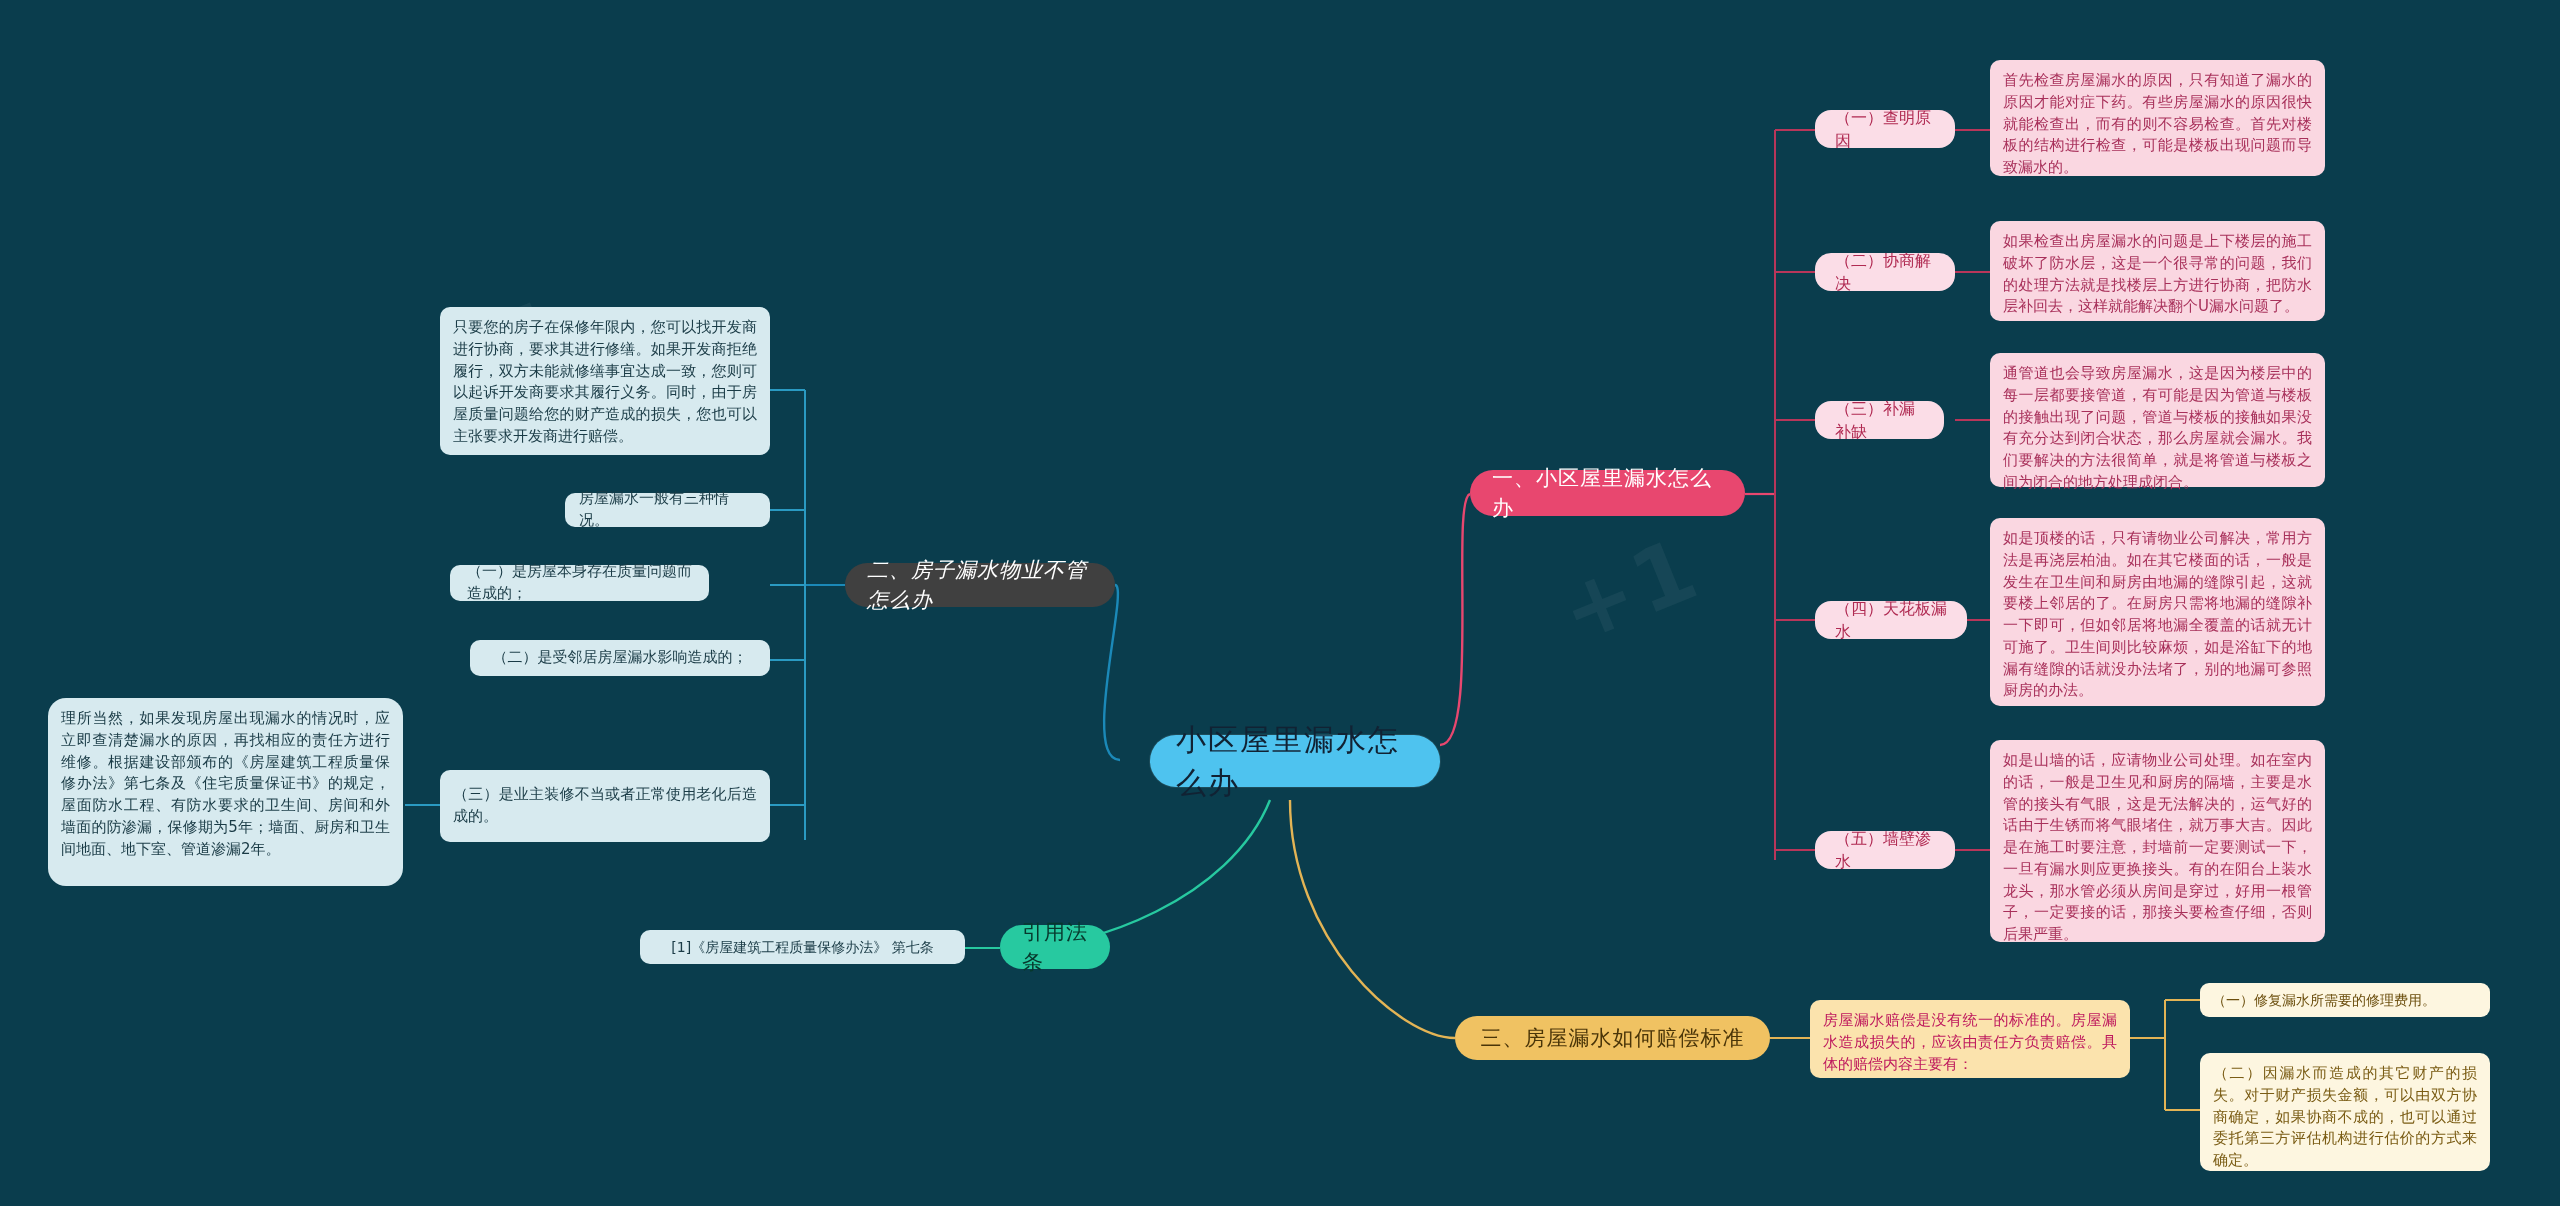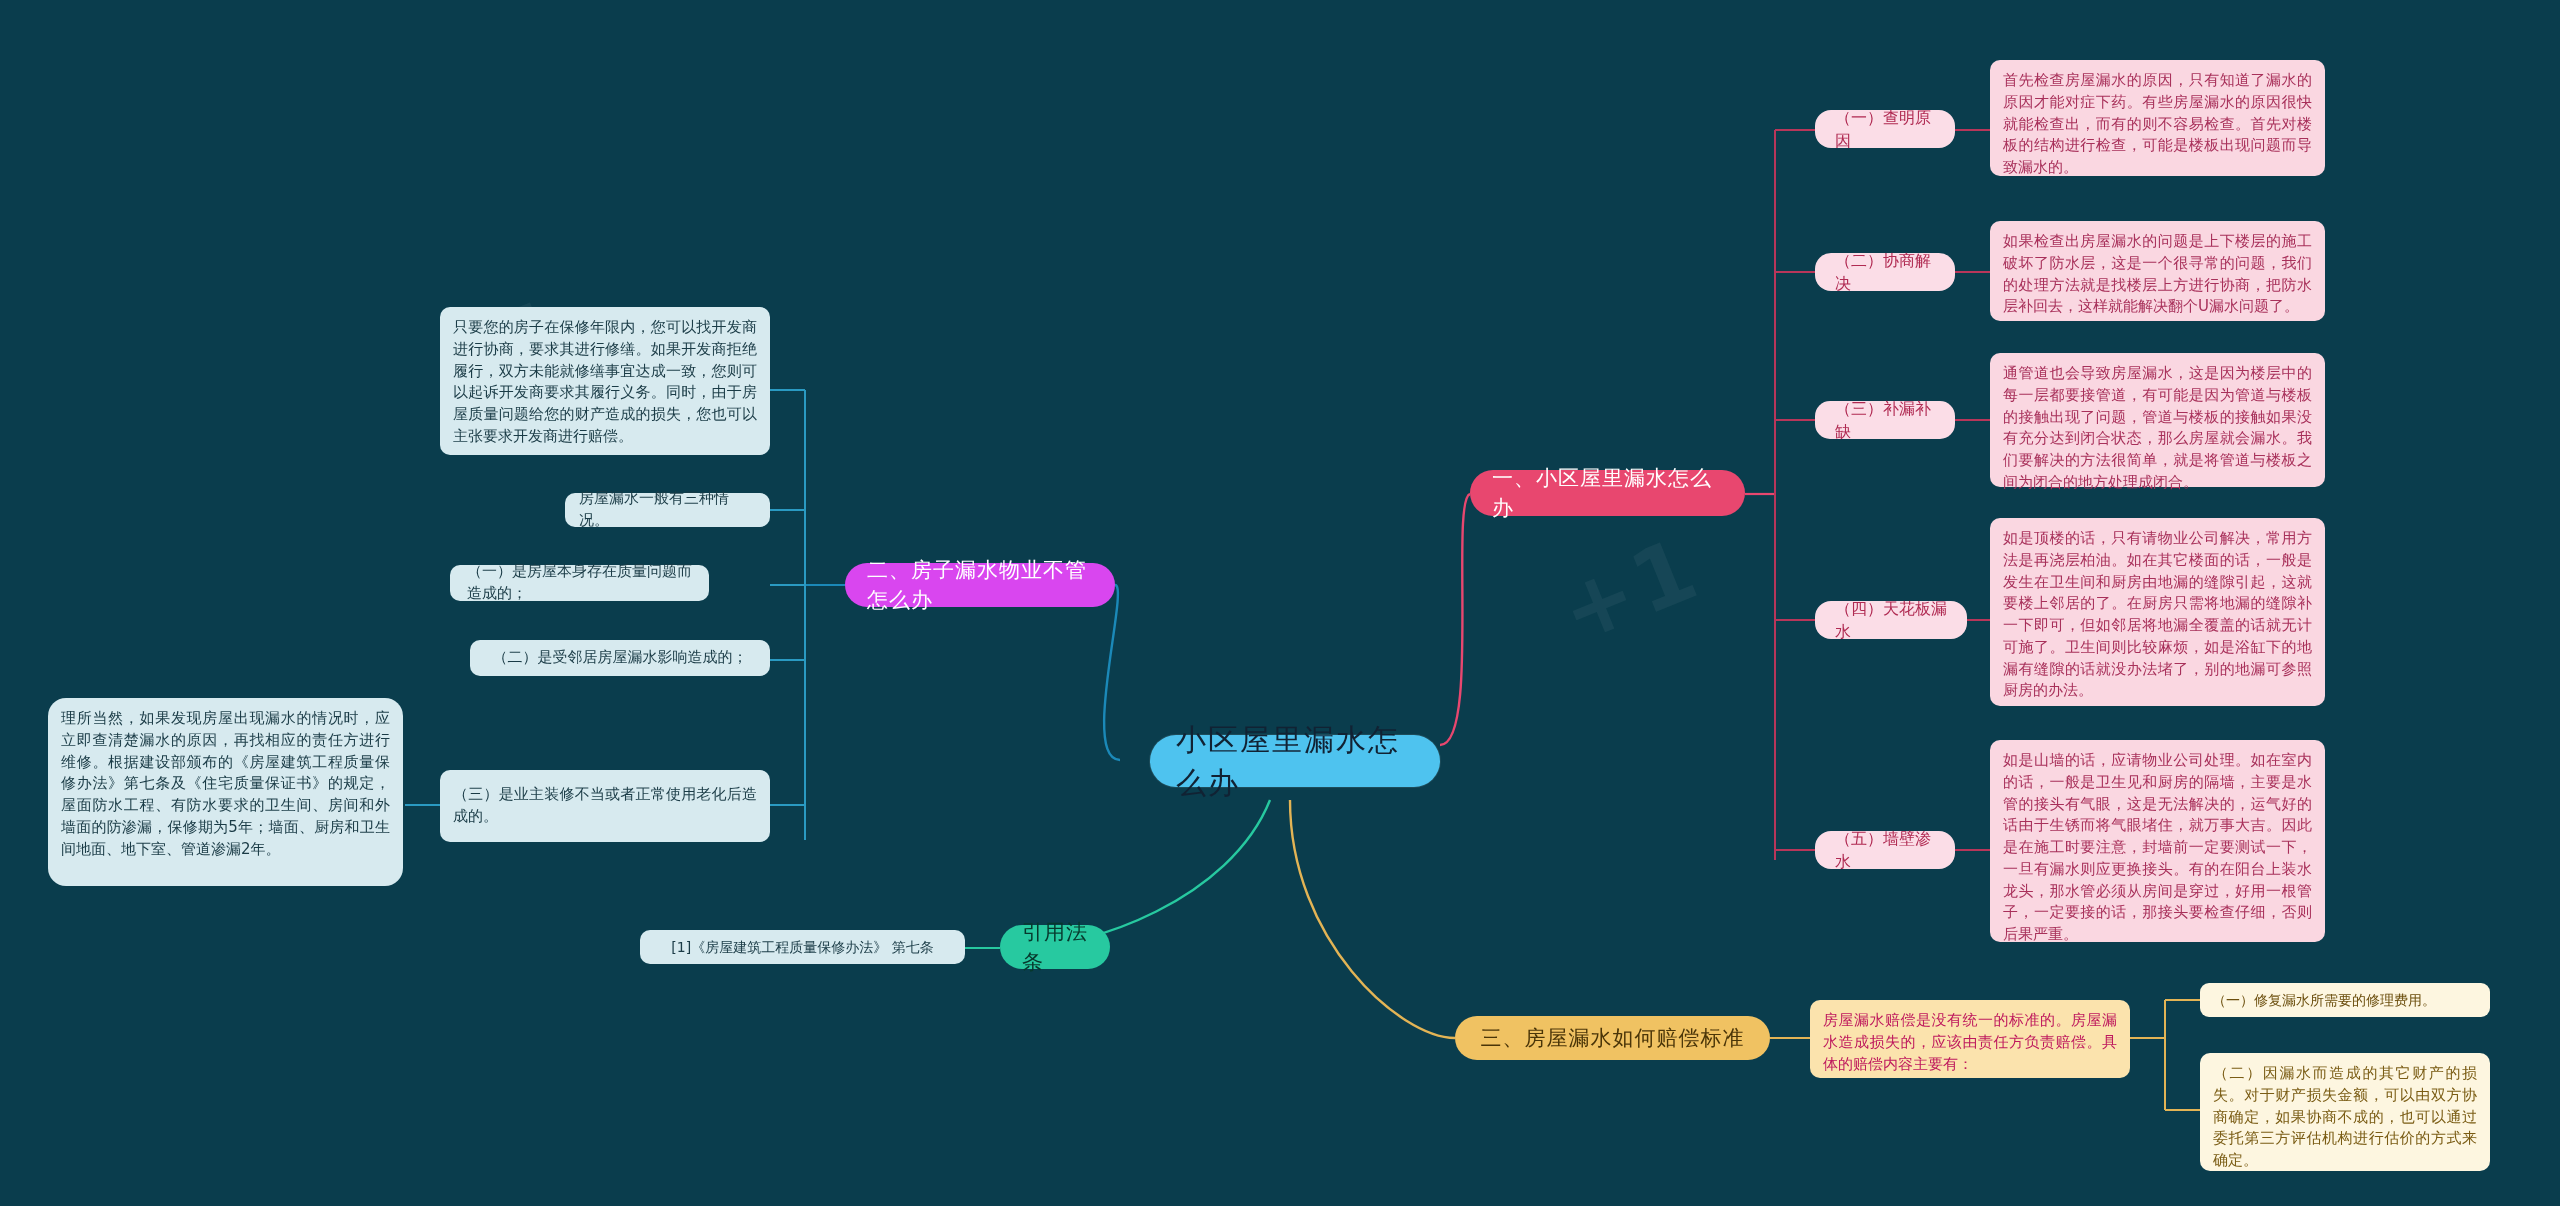--- a/index.html
+++ b/index.html
@@ -47,21 +47,21 @@
   
   .branch {
     border-radius: 24px;
     font-size: 21px;
     letter-spacing: 1px;
     justify-content: center;
     padding: 0 22px;
     color: #fff;
   }
   .branch-pink   { background: #e8476f; }
-  .branch-blue   { background: #d946ef; }
+  .branch-blue   { background: #404040; font-style: italic; }
   .branch-yellow { background: #f0c262; color: #4a3508; }
   .branch-green  { background: #27c9a0; color: #07382c; }
 
   
   .pill {
     border-radius: 16px;
     font-size: 16px;
     justify-content: center;
     padding: 0 20px;
   }
@@ -174,21 +174,21 @@
     <span>首先检查房屋漏水的原因，只有知道了漏水的原因才能对症下药。有些房屋漏水的原因很快就能检查出，而有的则不容易检查。首先对楼板的结构进行检查，可能是楼板出现问题而导致漏水的。</span>
   </div>
 
   <div class="node pill pill-pink" style="left:1815px;top:253px;width:140px;height:38px;">
     <span>（二）协商解决</span>
   </div>
   <div class="node card card-pink" style="left:1990px;top:221px;width:335px;height:100px;justify-content:flex-end;">
     <span>如果检查出房屋漏水的问题是上下楼层的施工破坏了防水层，这是一个很寻常的问题，我们的处理方法就是找楼层上方进行协商，把防水层补回去，这样就能解决翻个U漏水问题了。</span>
   </div>
 
-  <div class="node pill pill-pink" style="left:1815px;top:401px;width:140px;height:38px;border-radius:15px;">
+  <div class="node pill pill-pink" style="left:1815px;top:401px;width:129px;height:38px;">
     <span>（三）补漏补缺</span>
   </div>
   <div class="node card card-pink" style="left:1990px;top:353px;width:335px;height:134px;">
     <span>通管道也会导致房屋漏水，这是因为楼层中的每一层都要接管道，有可能是因为管道与楼板的接触出现了问题，管道与楼板的接触如果没有充分达到闭合状态，那么房屋就会漏水。我们要解决的方法很简单，就是将管道与楼板之间为闭合的地方处理成闭合。</span>
   </div>
 
   <div class="node pill pill-pink" style="left:1815px;top:601px;width:152px;height:38px;">
     <span>（四）天花板漏水</span>
   </div>
   <div class="node card card-pink" style="left:1990px;top:518px;width:335px;height:188px;">

